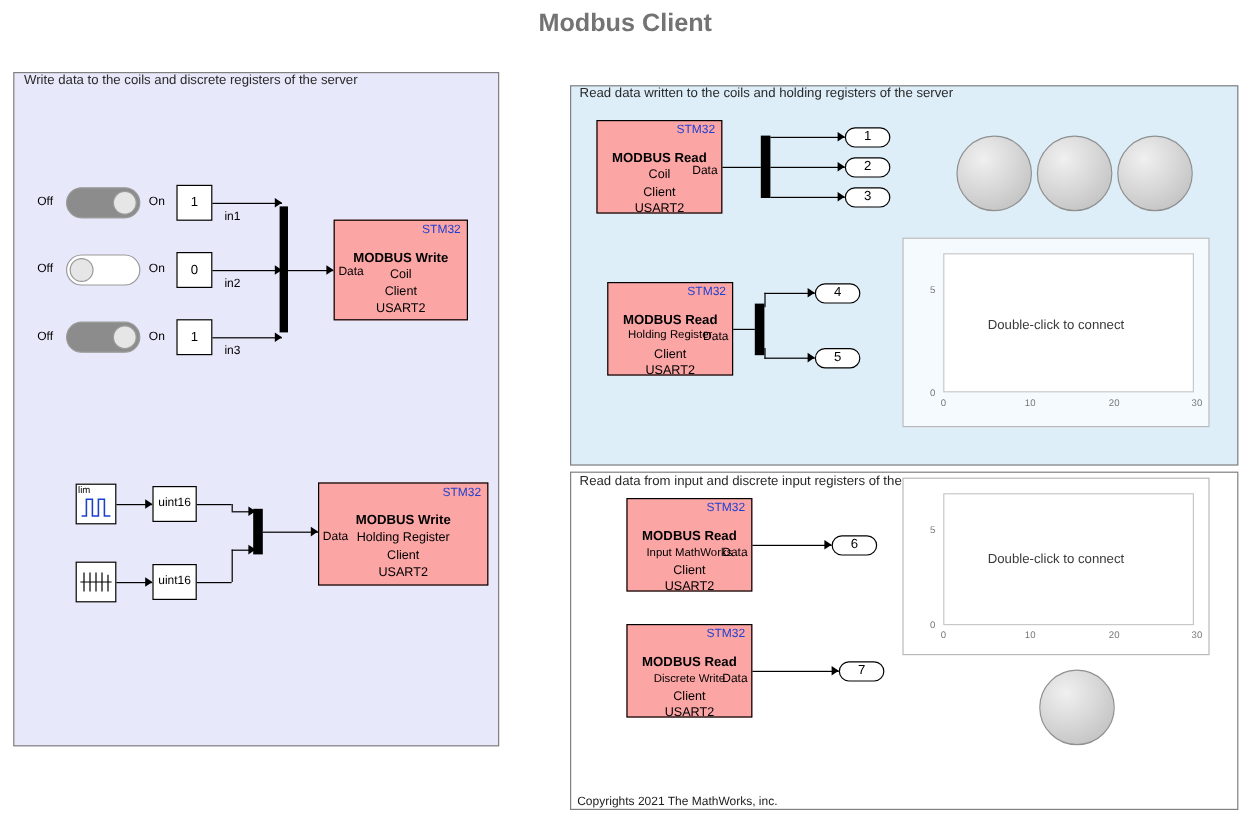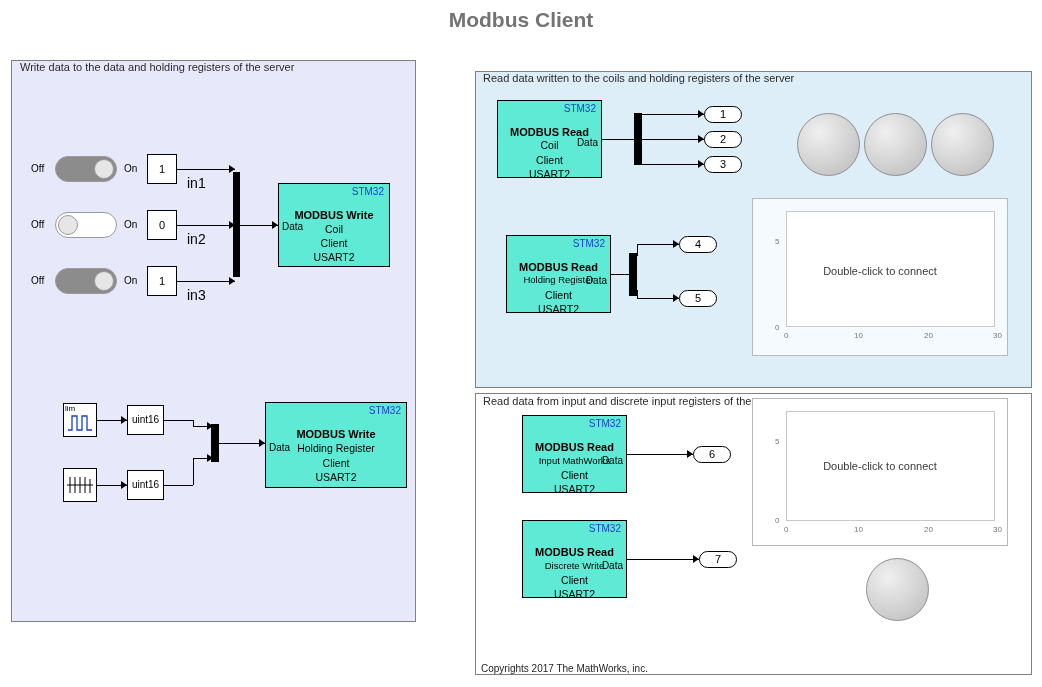--- a/index.html
+++ b/index.html
@@ -36,21 +36,21 @@
     font-size: 11px;
     color: #2a2a2a;
     background: transparent;
     white-space: nowrap;
     padding: 0 3px;
   }
   
   .sblock {
     position: absolute;
     box-sizing: border-box;
-    background: #5eead4;
+    background: #fca5a5;
     border: 1px solid #000;
     text-align: center;
   }
   .sblock .stm32 {
     position: absolute;
     top: 2px;
     right: 5px;
     font-size: 10px;
     color: #1f3fd0;
     font-weight: normal;
@@ -113,21 +113,21 @@
     height: 30px;
     border: 1px solid #000;
     background: #fff;
     box-sizing: border-box;
     font-size: 11px;
     line-height: 28px;
     text-align: center;
   }
   .sig-lbl {
     position: absolute;
-    font-size: 14px;
+    font-size: 10px;
     color: #000;
   }
   
   .mux {
     position: absolute;
     background: #000;
   }
   
   .ln {
     position: absolute;
@@ -209,21 +209,21 @@
     font-size: 10px;
     color: #222;
   }
 </style>
 </head>
 <body>
 
 <div class="title">Modbus Client</div>
 
 <div class="panel" style="left:11px; top:60px; width:405px; height:562px; background:#e8e8fb;"></div>
-<div class="panel-label" style="left:17px; top:61px;">Write data to the data and holding registers of the server</div>
+<div class="panel-label" style="left:17px; top:61px;">Write data to the coils and discrete registers of the server</div>
 
 <div class="sw-lbl" style="left:31px; top:163px;">Off</div>
 <div class="switch on" style="left:55px; top:156px;">
   <div class="knob"></div>
 </div>
 <div class="sw-lbl" style="left:124px; top:163px;">On</div>
 
 <div class="sw-lbl" style="left:31px; top:219px;">Off</div>
 <div class="switch off" style="left:55px; top:212px;">
   <div class="knob"></div>
@@ -404,13 +404,13 @@
   <div class="ax-lbl" style="left:22px; top:38px;">5</div>
   <div class="ax-lbl" style="left:22px; top:117px;">0</div>
   <div class="ax-lbl" style="left:31px; top:126px;">0</div>
   <div class="ax-lbl" style="left:101px; top:126px;">10</div>
   <div class="ax-lbl" style="left:171px; top:126px;">20</div>
   <div class="ax-lbl" style="left:240px; top:126px;">30</div>
 </div>
 
 <div class="lamp" style="left:866px; top:558px; width:63px; height:63px;"></div>
 
-<div class="copyright" style="left:481px; top:663px;">Copyrights 2017 The MathWorks, inc.</div>
+<div class="copyright" style="left:481px; top:663px;">Copyrights 2021 The MathWorks, inc.</div>
 
 </body></html>

